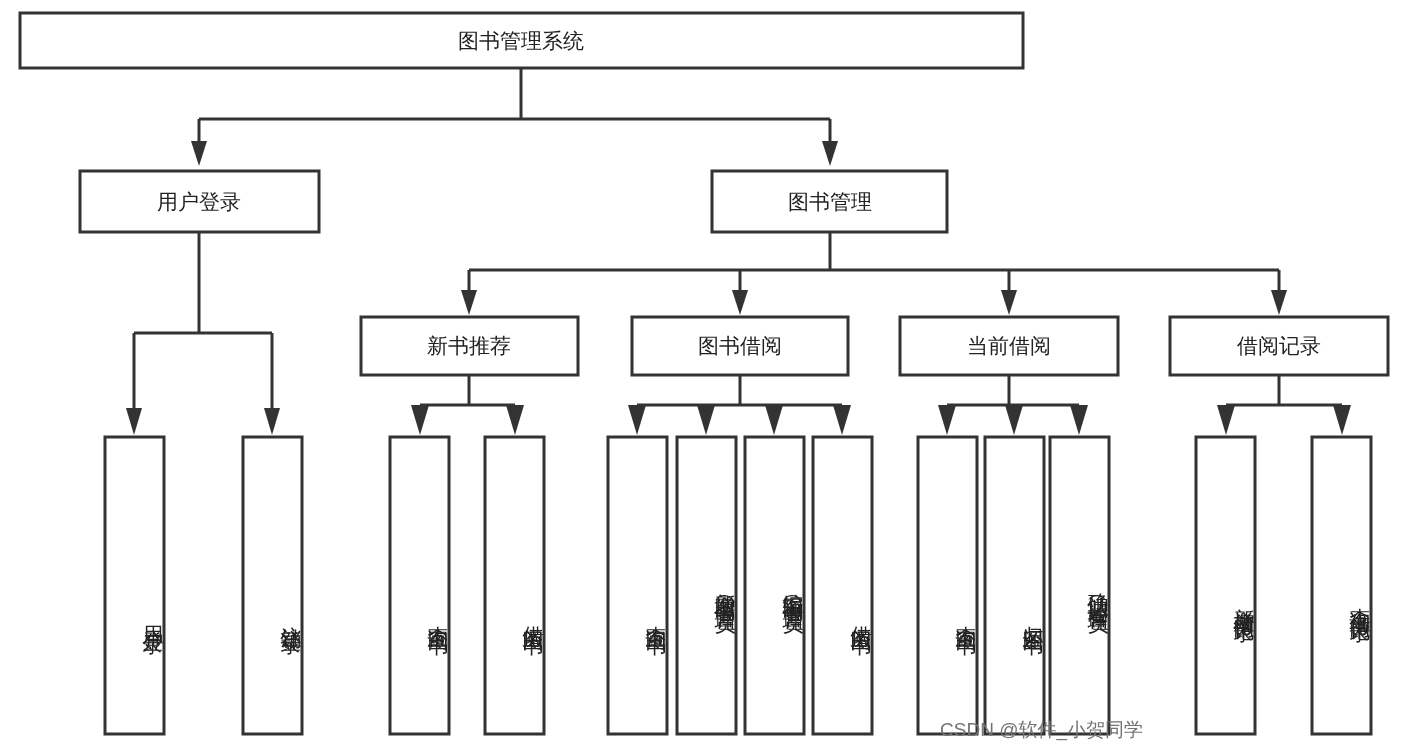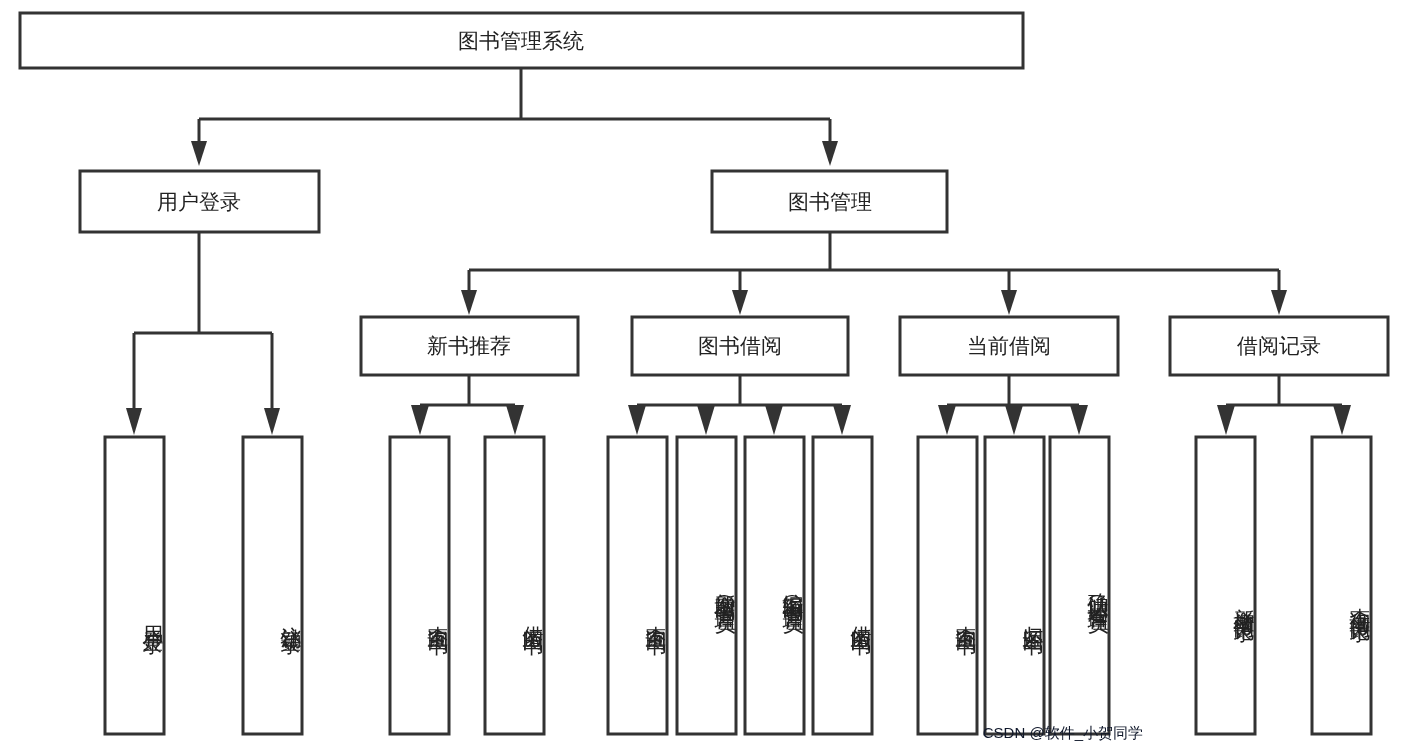--- a/index.html
+++ b/index.html
@@ -65,22 +65,22 @@
     color: #222222;
     white-space: nowrap;
     pointer-events: none;
     user-select: none;
   }
   .watermark {
     position: absolute;
     right: 6px;
     bottom: 4px;
     font-family: "Liberation Sans", "DejaVu Sans", sans-serif;
-    font-size: 15px;
-    color: #0f172a;
+    font-size: 19px;
+    color: #737373;
     white-space: nowrap;
     user-select: none;
     padding-left: 8px;
   }
 </style>
 </head>
 <body>
 
 <div id="diagram-root">
 

